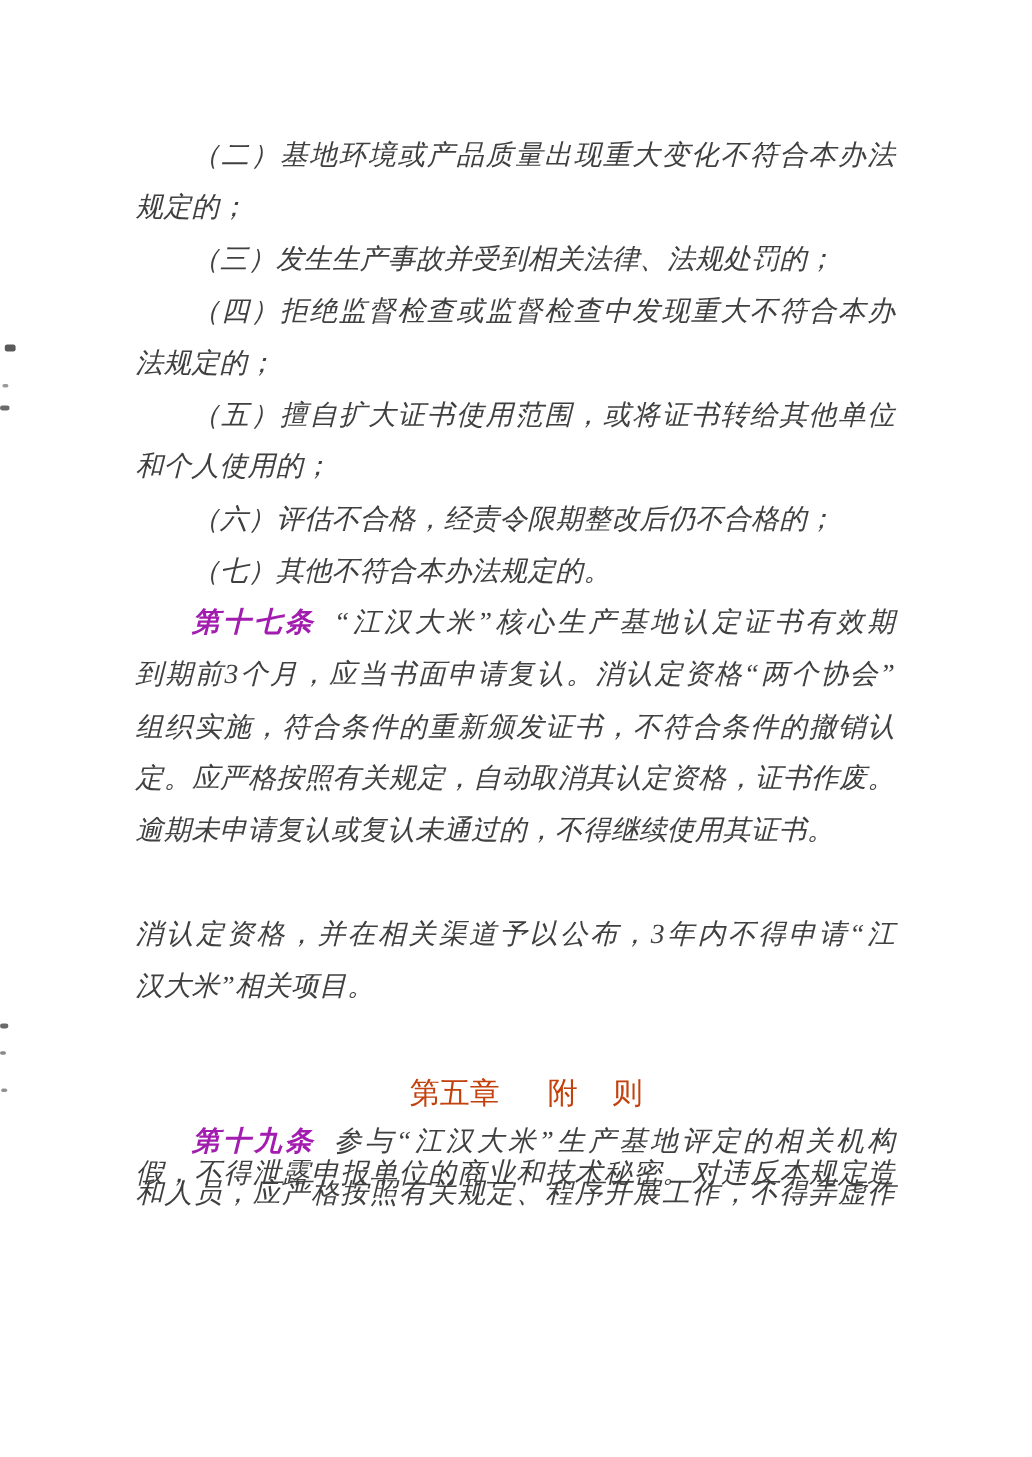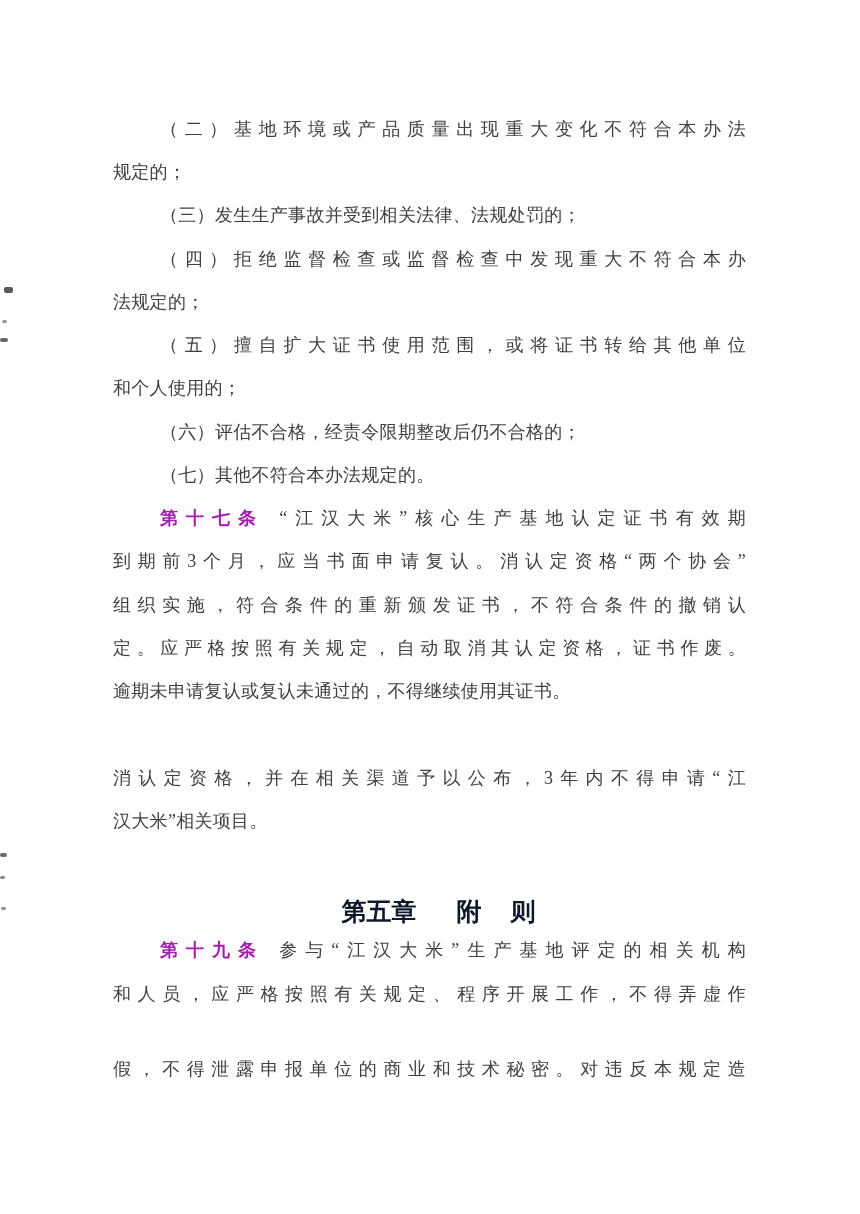--- a/index.html
+++ b/index.html
@@ -15,22 +15,23 @@
     overflow: hidden;
     font-family: "Liberation Serif", "DejaVu Serif", serif;
     color: #404040;
   }
   .line {
     position: absolute;
     left: 113px;
     width: 633px;
     height: 43px;
     line-height: 43px;
-    font-size: 18px;
+    font-size: 23px;
     letter-spacing: 0.3px;
+    font-style: italic;
   }
   .indent {
     padding-left: 47px;
     width: 586px;
   }
   .justify {
     text-align: justify;
     text-align-last: justify;
     text-justify: inter-character;
   }
@@ -42,22 +43,22 @@
   }
   .chapter-heading {
     position: absolute;
     left: 123px;
     top: 890px;
     width: 633px;
     height: 44px;
     line-height: 44px;
     text-align: center;
     font-size: 25px;
-    font-weight: 700;
-    color: #0f172a;
+    font-weight: 400;
+    color: #c2410c;
   }
   .chapter-heading .title-part {
     margin-left: 40px;
     letter-spacing: 2px;
   }
   .speck {
     position: absolute;
     border-radius: 2px;
   }
   .speck-1 { left: 4px;  top: 287px; width: 9px; height: 6px; background: #5a5a5a; }
@@ -95,15 +96,15 @@
   <div class="line justify" style="top:627px"><span>定。应严格按照有关规定，自动取消其认定资格，证书作废。</span></div>
   <div class="line" style="top:670px"><span>逾期未申请复认或复认未通过的，不得继续使用其证书。</span></div>
 
   <div class="line justify" style="top:757px"><span>消认定资格，并在相关渠道予以公布，3年内不得申请“江</span></div>
   <div class="line" style="top:800px"><span>汉大米”相关项目。</span></div>
 
   <div class="chapter-heading"><span>第五章</span><span class="title-part">附　则</span></div>
 
   <div class="line justify" style="top:973px"><span>和人员，应严格按照有关规定、程序开展工作，不得弄虚作</span></div>
   <div class="line indent justify" style="top:929px"><span class="lead">第十九条</span><span>参与“江汉大米”生产基地评定的相关机构</span></div>
-  <div class="line justify" style="top:1048px"><span>假，不得泄露申报单位的商业和技术秘密。对违反本规定造</span></div>
+  <div class="line justify" style="top:956px"><span>假，不得泄露申报单位的商业和技术秘密。对违反本规定造</span></div>
 
 </div>
 
 </body></html>

